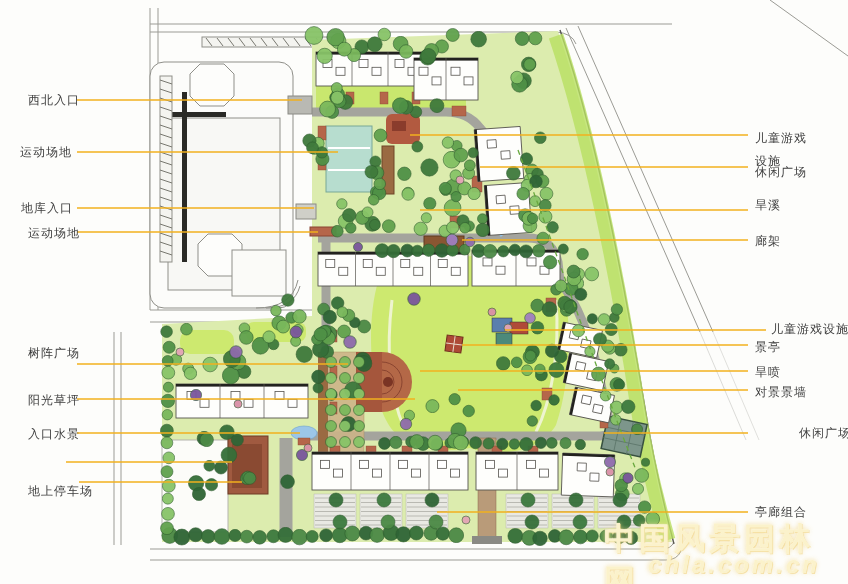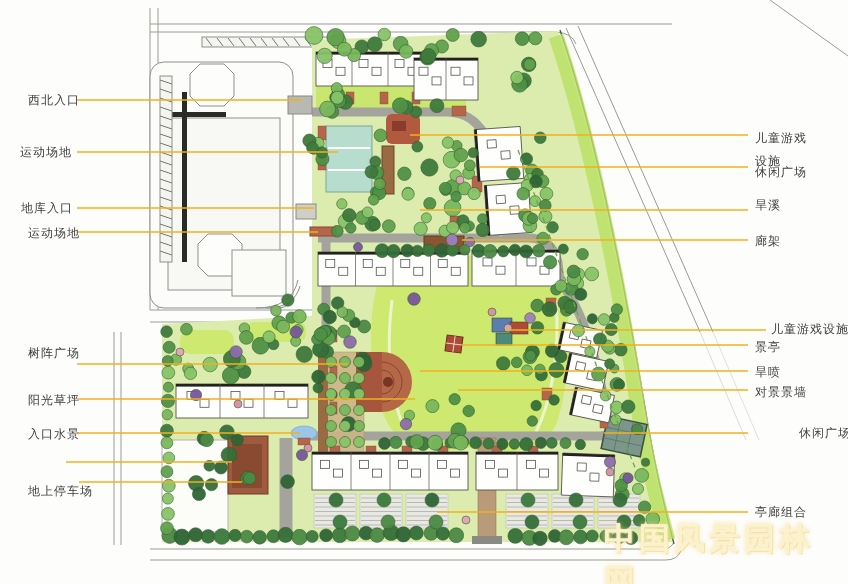--- a/index.html
+++ b/index.html
@@ -822,13 +822,14 @@
   <div class="lbl" style="left:755px;top:198px">旱溪</div>
   <div class="lbl" style="left:755px;top:234px">廊架</div>
   <div class="lbl" style="left:771px;top:322px">儿童游戏设施</div>
   <div class="lbl" style="left:755px;top:340px">景亭</div>
   <div class="lbl" style="left:755px;top:365px">旱喷</div>
   <div class="lbl" style="left:755px;top:385px">对景景墙</div>
   <div class="lbl" style="left:799px;top:426px">休闲广场</div>
   <div class="lbl" style="left:755px;top:505px">亭廊组合</div>
 
   <div class="wm" id="wm1">中国风景园林网</div>
+  <div class="wm" id="wm2">chla.com.cn</div>
 </div>
 
 </body></html>

